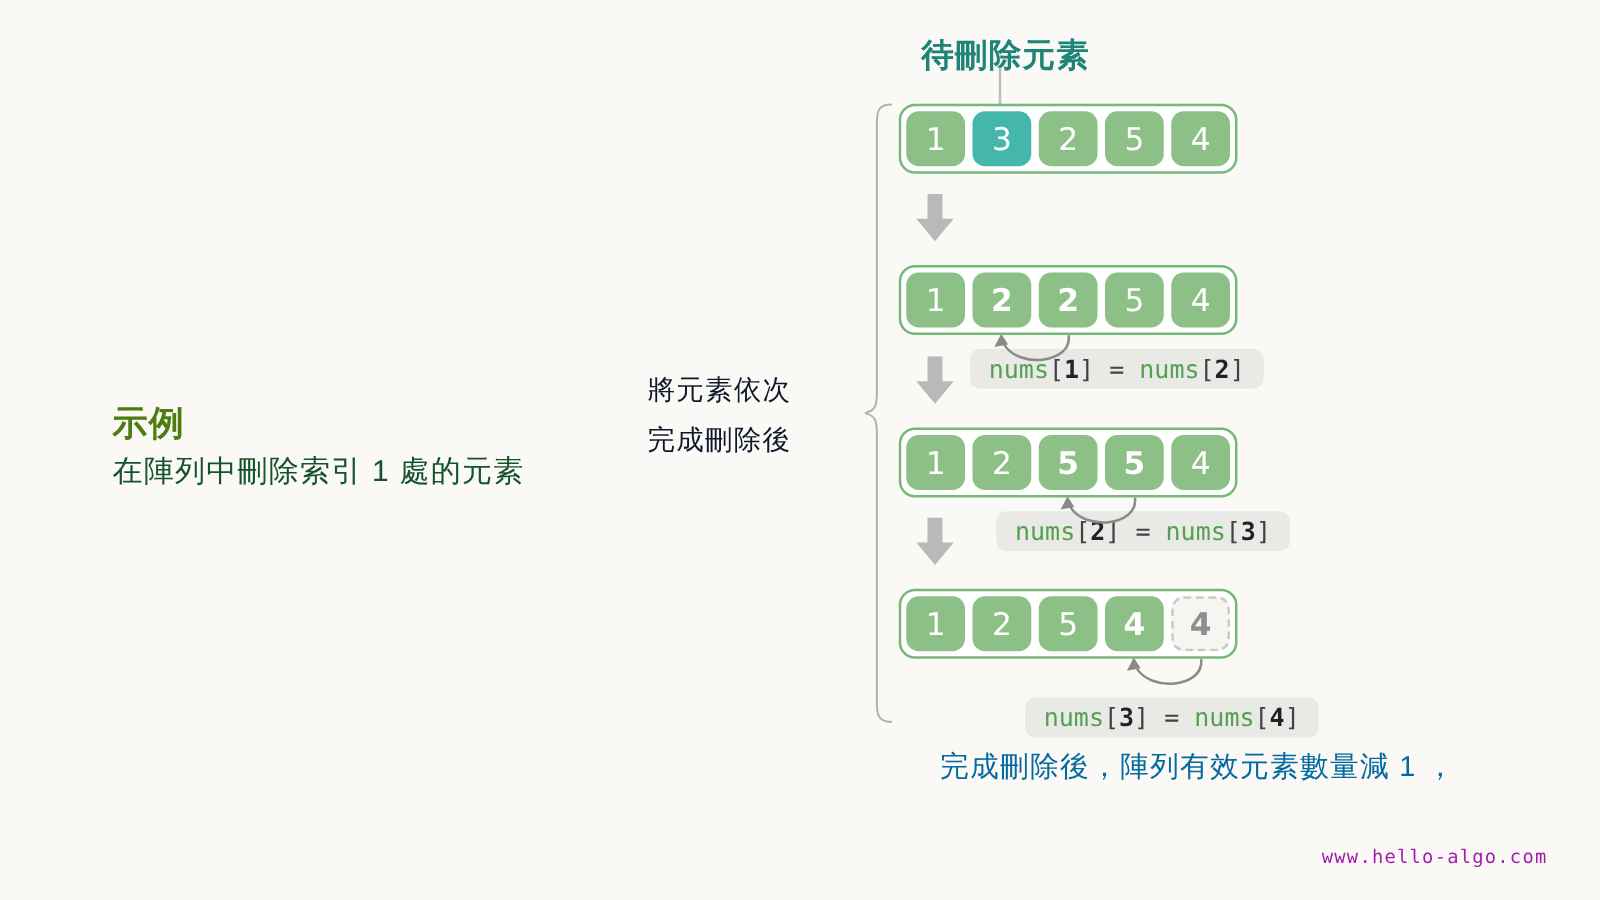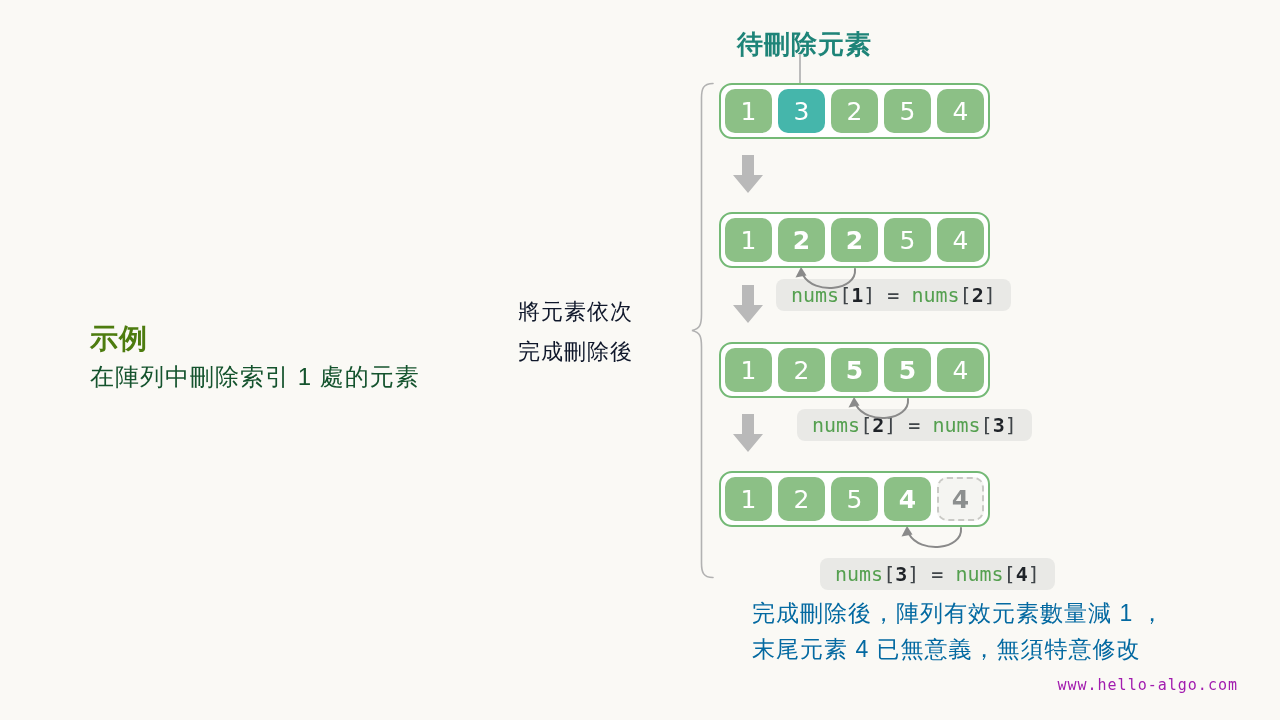--- a/index.html
+++ b/index.html
@@ -173,18 +173,17 @@
       </div>
       <div class="code-label" style="left: 820px; top: 558px;"><span class="cg">nums</span><span class="cd">[</span><span class="cb">3</span><span class="cd">] = </span><span class="cg">nums</span><span class="cd">[</span><span class="cb">4</span><span class="cd">]</span></div>
       <svg width="73" height="36" class="assign-arc" style="left: 897.5px; top: 524px;">
         <path d="M 63 4 C 65 26, 22 30, 11 10" fill="none" stroke="#8a8a8a" stroke-width="2" stroke-linecap="round"></path>
         <polygon points="9,2 3.5,12.5 14.5,10.5" fill="#8a8a8a"></polygon>
       </svg>
     </div>
 
   <div class="footer-note">
     <div>完成刪除後，陣列有效元素數量減 1 ，</div>
-    <div>末尾元素 4 已無意義，無須特意修改</div>
   </div>
 
   <div class="watermark">www.hello-algo.com</div>
 
 </div>
 
 </body></html>

